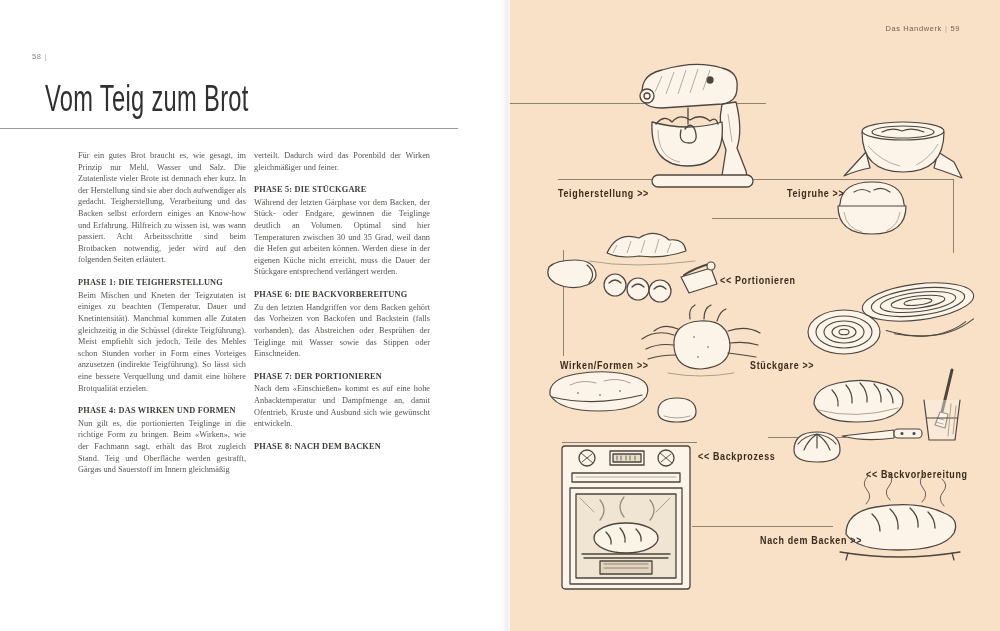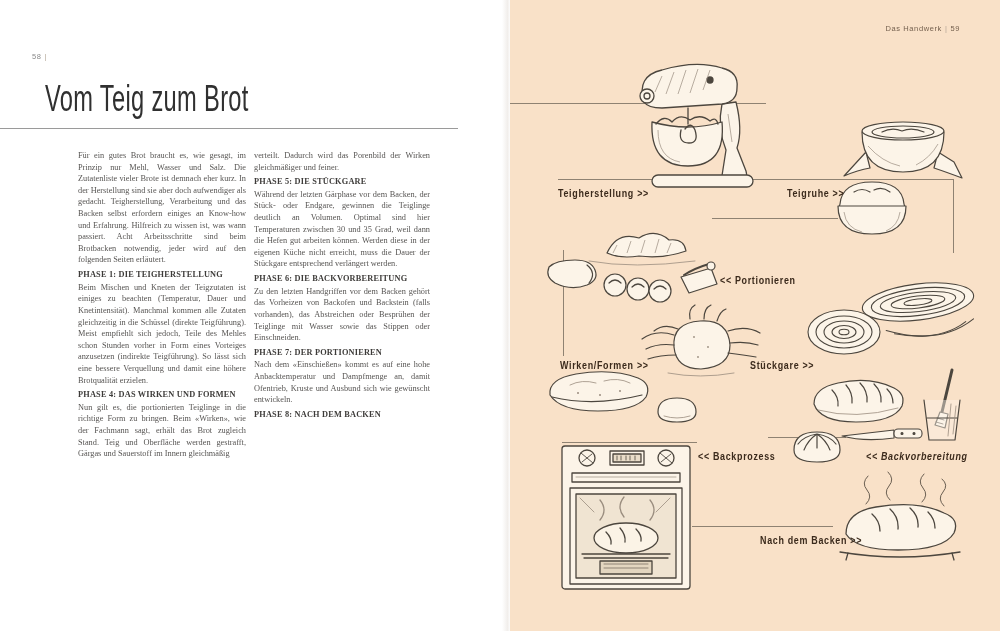--- a/index.html
+++ b/index.html
@@ -23,21 +23,21 @@
   .title{position:absolute;left:45px;top:78px;color:#303030;}
   .condensed-xl{display:inline-block;font-family:"Liberation Sans",sans-serif;
     font-size:37px;font-weight:400;letter-spacing:0.5px;transform:scaleX(0.64);transform-origin:0 0;white-space:nowrap;}
   .title-rule{position:absolute;left:0;top:128px;width:458px;height:1px;background:#9a9a9a;}
 
   
   .col{position:absolute;top:150px;color:#575553;font-size:8.3px;line-height:1.4;text-align:justify;}
   .col1{left:78px;width:168px;}
   .col2{left:254px;width:176px;}
   .col p{margin:0;}
-  .phase{margin-top:3px;}
+  .phase{margin-top:11px;}
   .phase-heading{font-weight:700;color:#3d3b39;font-size:8.3px;letter-spacing:.2px;margin-bottom:1px;}
 
   
   .callout{margin-top:20px;margin-left:55px;width:126px;text-align:left;}
   .condensed-lg{display:inline-block;font-family:"Liberation Sans",sans-serif;font-weight:700;
     font-size:13.5px;color:#2b2b2b;letter-spacing:.6px;transform:scaleX(0.82);transform-origin:0 0;white-space:nowrap;}
   .callout-body{font-family:"Liberation Sans",sans-serif;font-size:8.3px;line-height:1.5;
     color:#4f4d4b;margin-top:5px;letter-spacing:.1px;}
 
   
@@ -333,16 +333,16 @@
       </g>
     </svg>
   </div>
 
   <div class="flow-label" style="left:558px;top:183px;"><span>Teigherstellung &gt;&gt;</span></div>
   <div class="flow-label" style="left:787px;top:183px;"><span>Teigruhe &gt;&gt;</span></div>
   <div class="flow-label" style="left:720px;top:270px;"><span>&lt;&lt; Portionieren</span></div>
   <div class="flow-label" style="left:560px;top:355px;"><span>Wirken/Formen &gt;&gt;</span></div>
   <div class="flow-label" style="left:750px;top:355px;"><span>Stückgare &gt;&gt;</span></div>
   <div class="flow-label" style="left:698px;top:446px;"><span>&lt;&lt; Backprozess</span></div>
-  <div class="flow-label" style="left:866px;top:446px;font-style:italic;"><span>&lt;&lt; Backvorbereitung</span></div>
+  <div class="flow-label" style="left:866px;top:464px;"><span>&lt;&lt; Backvorbereitung</span></div>
   <div class="flow-label" style="left:732px;top:530px;padding-left:28px;"><span>Nach dem Backen &gt;&gt;</span></div>
 
 </div>
 
 </body></html>

